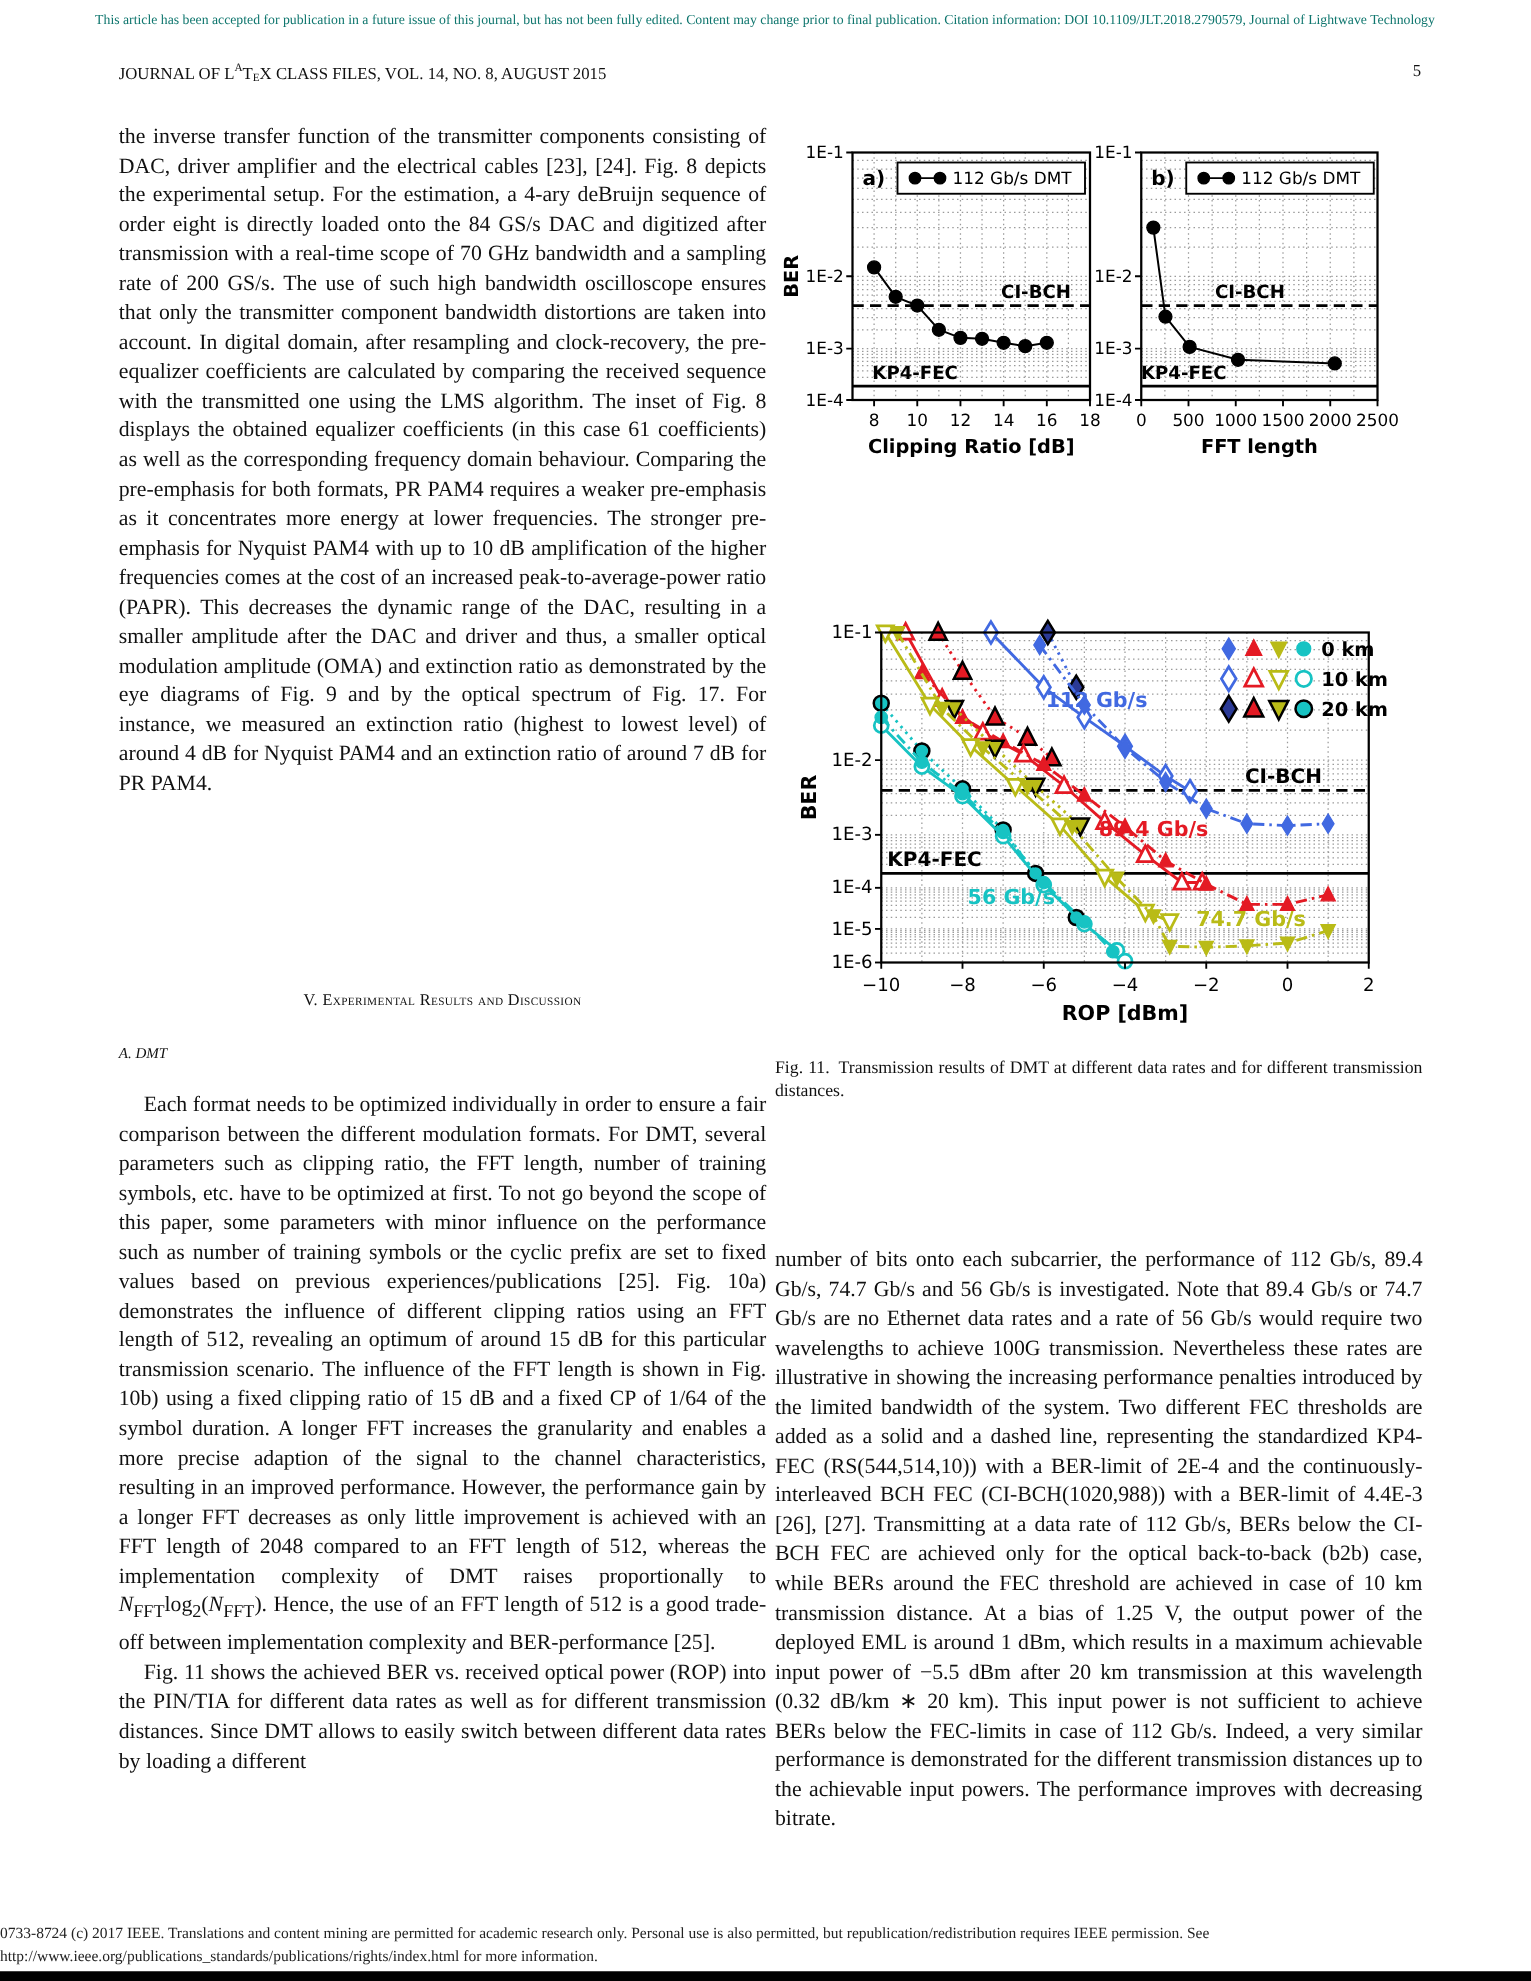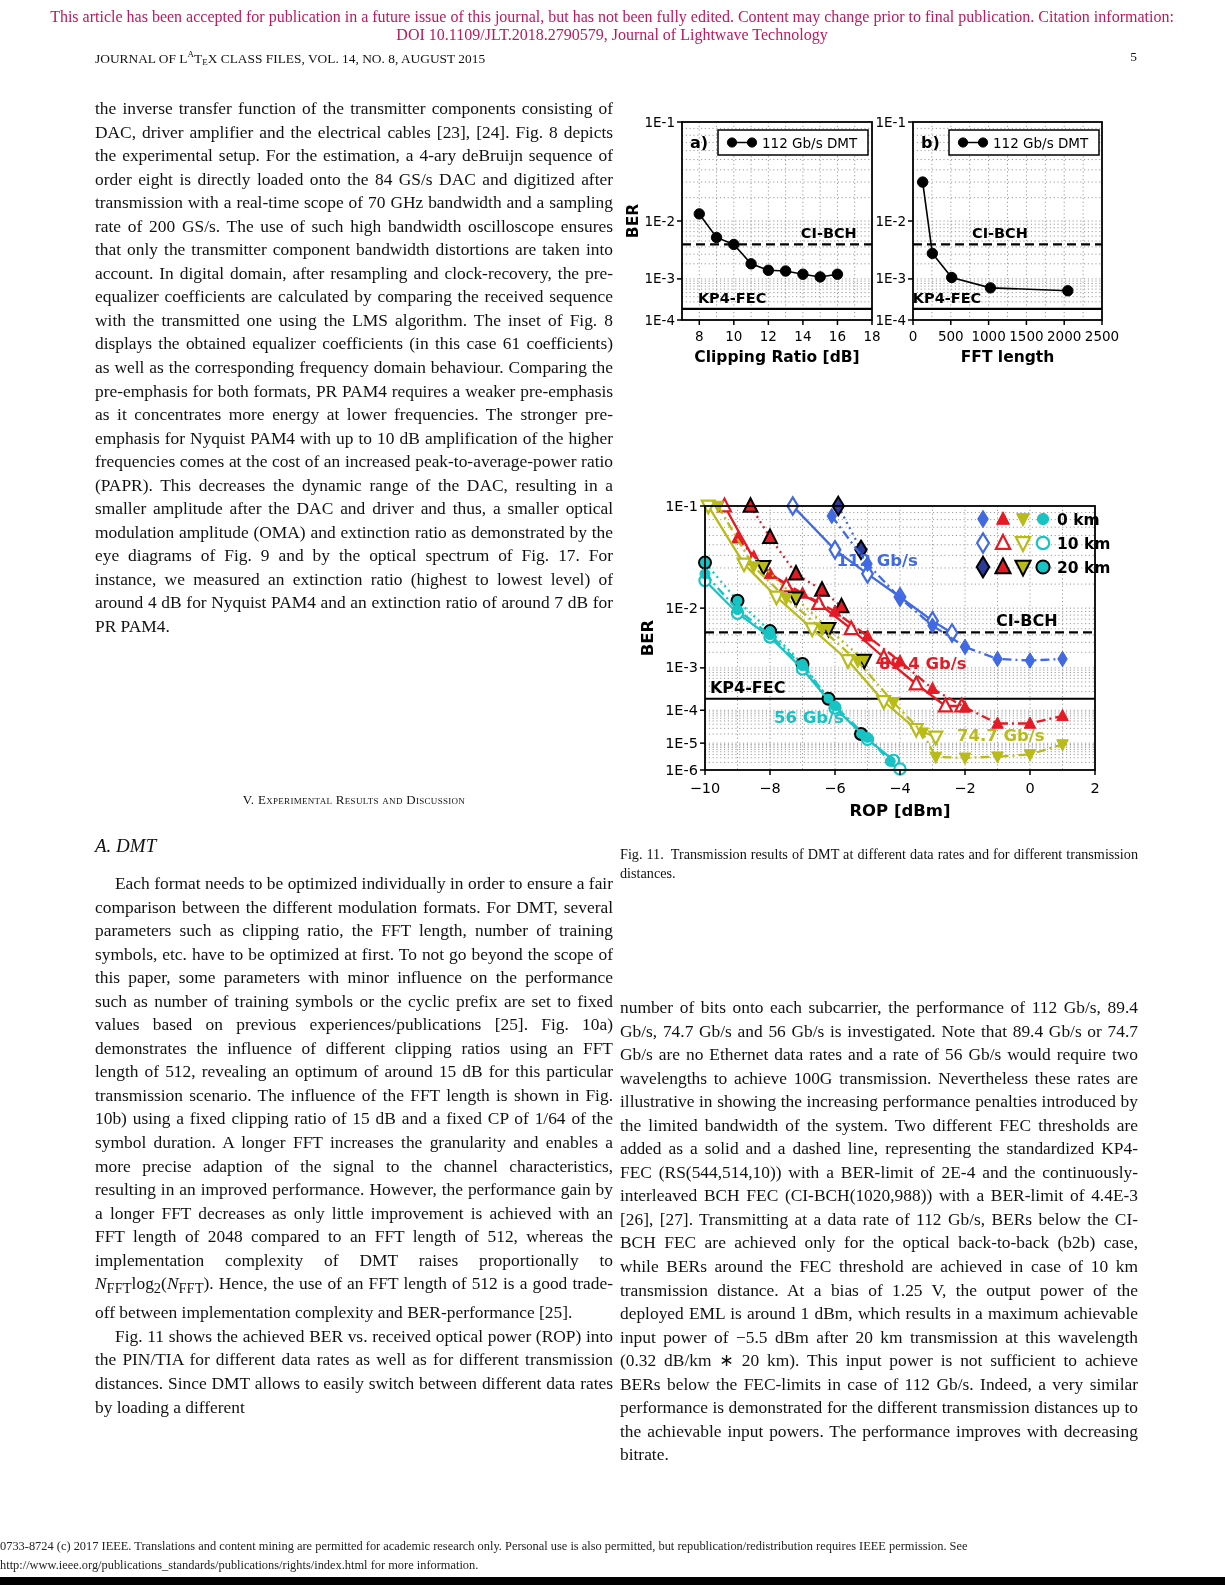--- a/index.html
+++ b/index.html
@@ -1,31 +1,31 @@
 <!DOCTYPE html>
 <html><head>
 <meta charset="utf-8">
 <style>
   html,body{margin:0;padding:0;background:#e9e9e9;}
   .page{position:relative;width:1225px;height:1585px;background:#ffffff;margin:0 auto;
         font-family:"Liberation Serif",serif;color:#111;overflow:hidden;}
   .notice{position:absolute;top:8px;left:45px;width:1134px;text-align:center;
-          font-size:16px;line-height:17.5px;color:#be185d;}
+          font-size:11px;line-height:17.5px;color:#0f766e;}
   .runhead{position:absolute;top:49px;left:95px;width:1042px;display:flex;
            justify-content:space-between;font-size:13.4px;color:#111;gap:48px;}
   .runhead sup{font-size:9px;vertical-align:6px;}
   .runhead sub{font-size:9px;vertical-align:-2px;}
   .colL{position:absolute;left:95px;top:97px;width:518px;}
   .colR-text{position:absolute;left:620px;top:996px;width:518px;}
   p.body{margin:0;text-align:justify;font-size:17.4px;line-height:23.55px;}
   p.ind{text-indent:20px;}
   .sec{margin:0;position:absolute;left:95px;top:792px;width:518px;text-align:center;
        font-weight:normal;font-size:13px;font-variant:small-caps;letter-spacing:.3px;}
   .subsec{margin:0;position:absolute;left:95px;top:835px;width:518px;
-          font-style:italic;font-weight:normal;font-size:19px;}
+          font-style:italic;font-weight:normal;font-size:12px;}
   .p2{position:absolute;left:95px;top:872px;width:518px;}
   .fig{position:absolute;left:620px;}
   #fig10{top:98px;}
   #fig11{top:488px;}
   .figcap{position:absolute;left:620px;width:518px;font-size:14.2px;line-height:19px;
           text-align:justify;color:#111;}
   #fig10cap{top:372px;}
   #fig11cap{top:845px;}
   .footer{position:absolute;left:0;top:1537px;width:1225px;text-align:left;
           font-size:12.4px;line-height:19px;color:#222;}

